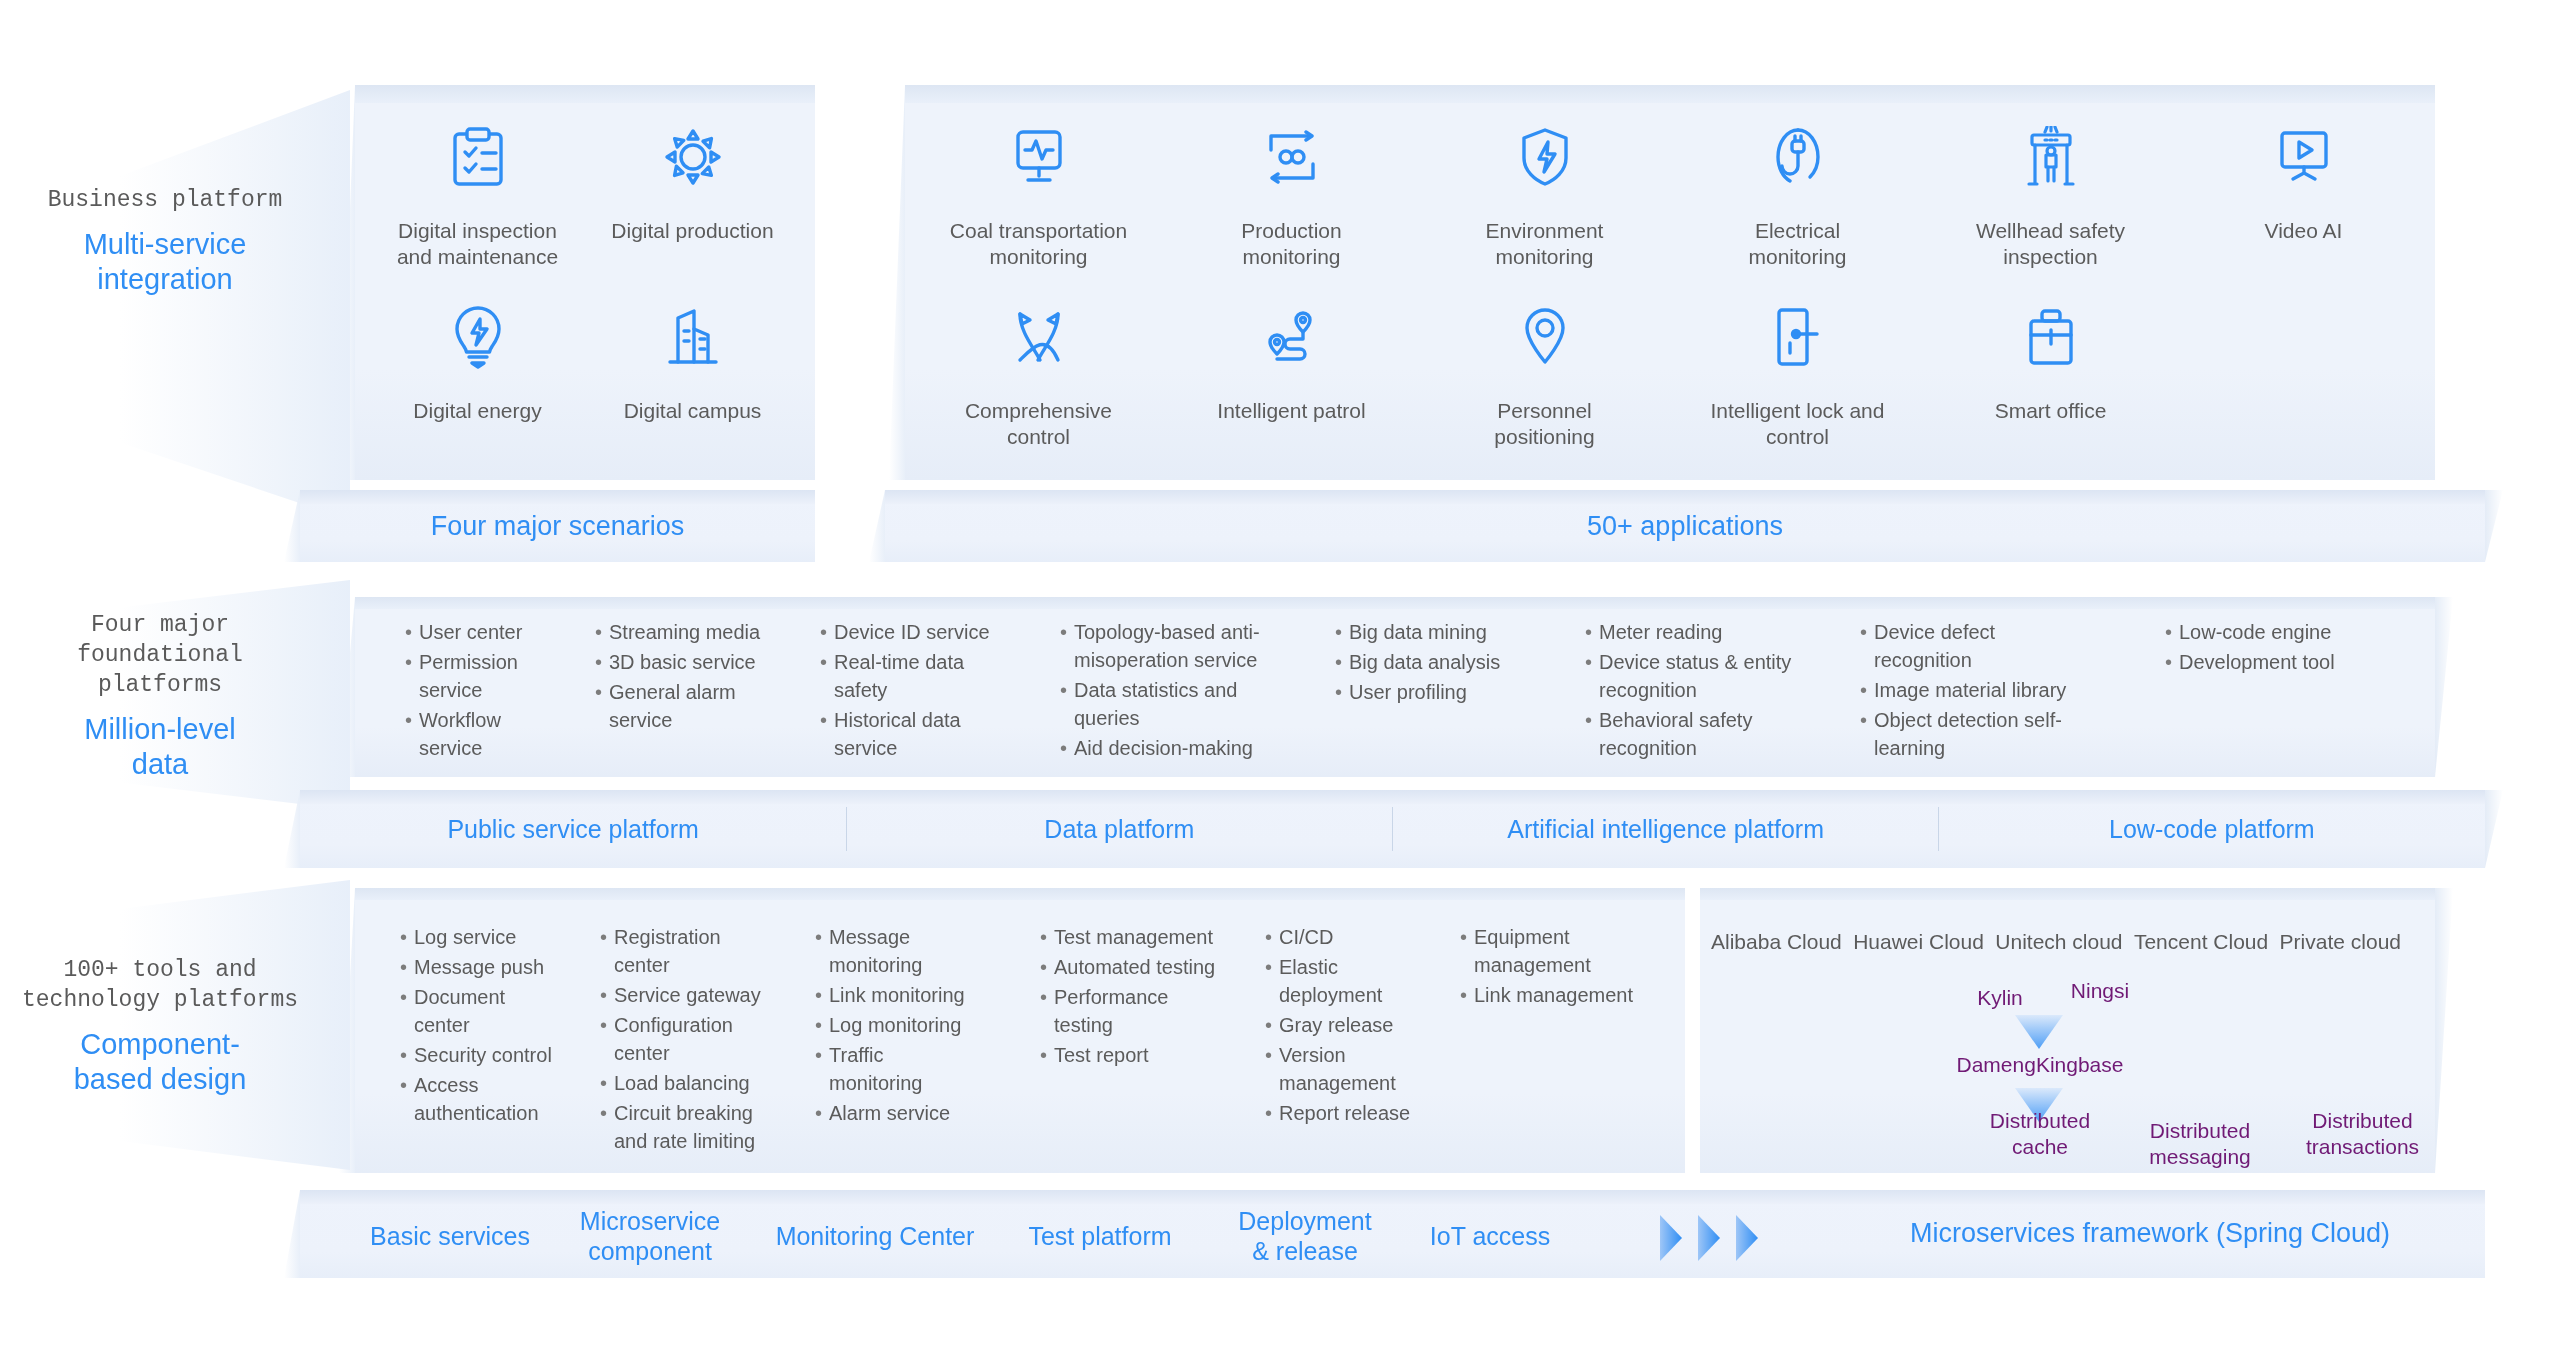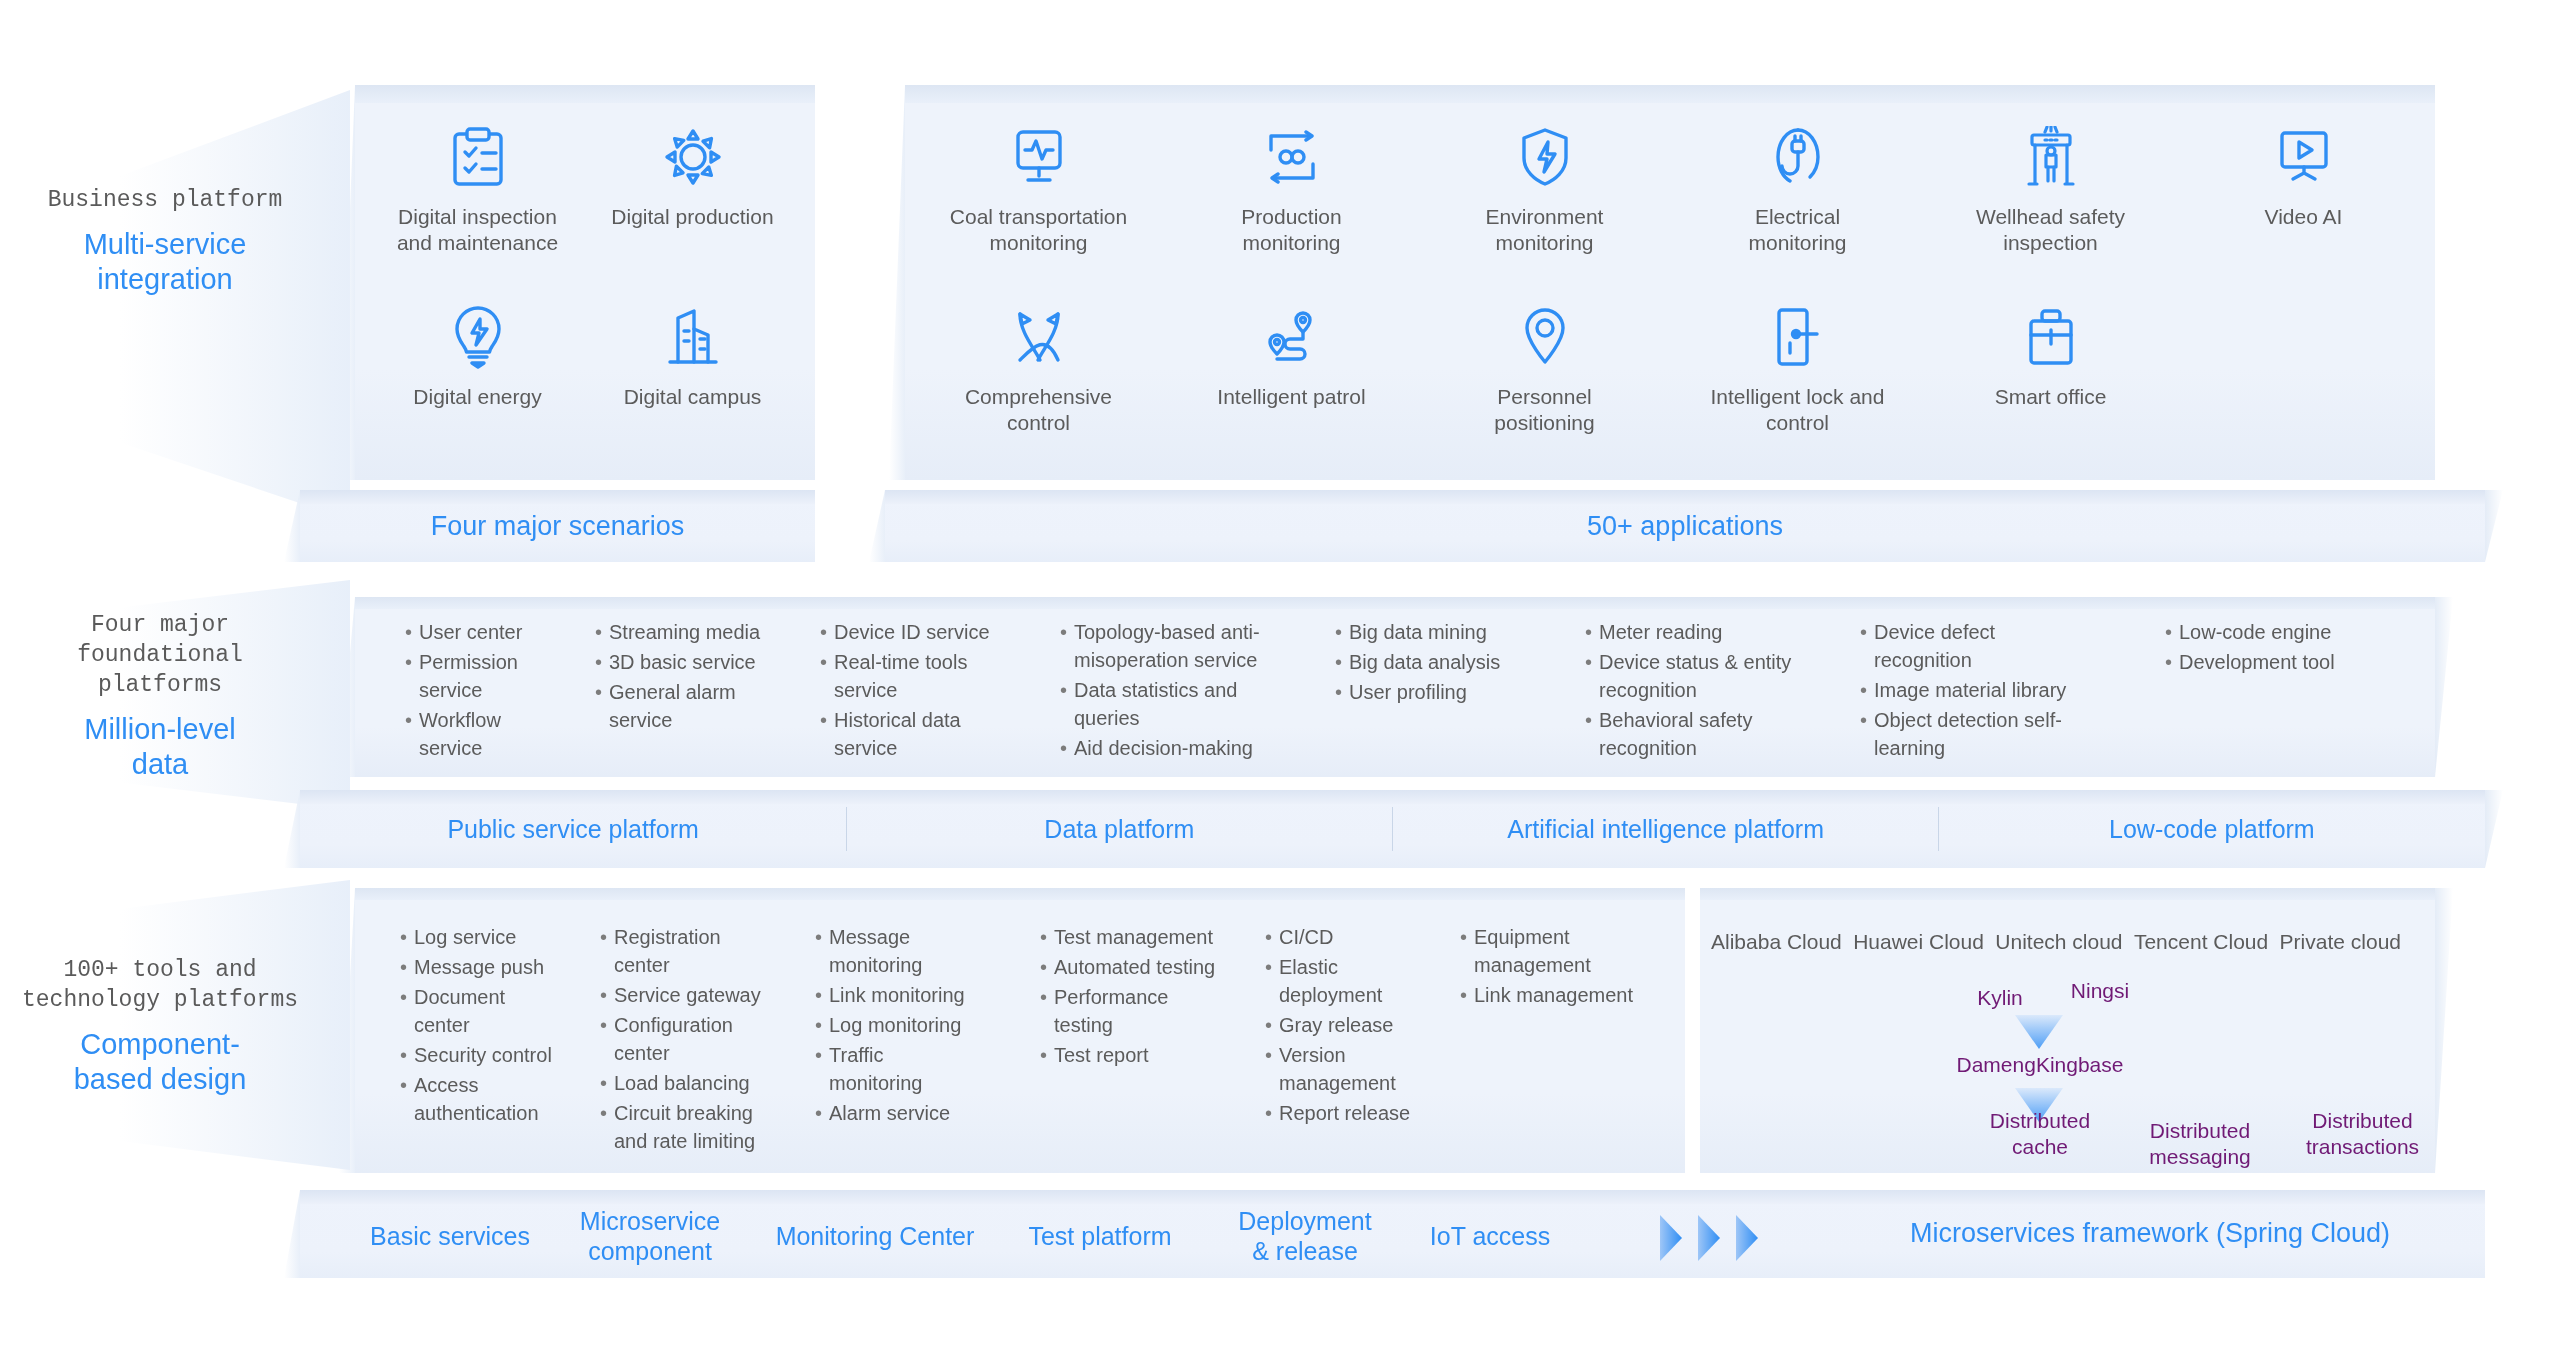--- a/index.html
+++ b/index.html
@@ -50,21 +50,21 @@
 
   
   .icon-grid { position: absolute; display: flex; flex-wrap: wrap; }
   .icon-cell {
     display: flex; flex-direction: column; align-items: center;
     justify-content: flex-start;
   }
   .icon-cell .glyph { height: 74px; display:flex; align-items:center; justify-content:center; }
   .icon-cell .glyph svg { display: block; }
   .icon-cell .cap {
-    margin-top: 10px; color: #5b5b5b; font-size: 21px; line-height: 26px;
+    margin-top: 24px; color: #5b5b5b; font-size: 21px; line-height: 26px;
     text-align: center; white-space: pre-line;
   }
 
   
   .band { position: absolute; }
   .band-face {
     position: absolute; inset: 0;
     background: linear-gradient(180deg, #eef3fc 0%, #edf2fb 70%, #e7eef9 100%);
   }
   .band-bevel {
@@ -396,21 +396,21 @@
       </div>
   </div>
 
   <div class="bul-col" style="left:820px; top:618px; width:175px;">
     <div class="bul">
         <span class="dot">•</span>
         <span class="txt">Device ID service</span>
       </div>
     <div class="bul">
         <span class="dot">•</span>
-        <span class="txt">Real-time tools service</span>
+        <span class="txt">Real-time data safety</span>
       </div>
     <div class="bul">
         <span class="dot">•</span>
         <span class="txt">Historical data service</span>
       </div>
   </div>
 
   <div class="bul-col" style="left:1060px; top:618px; width:215px;">
     <div class="bul">
         <span class="dot">•</span>

